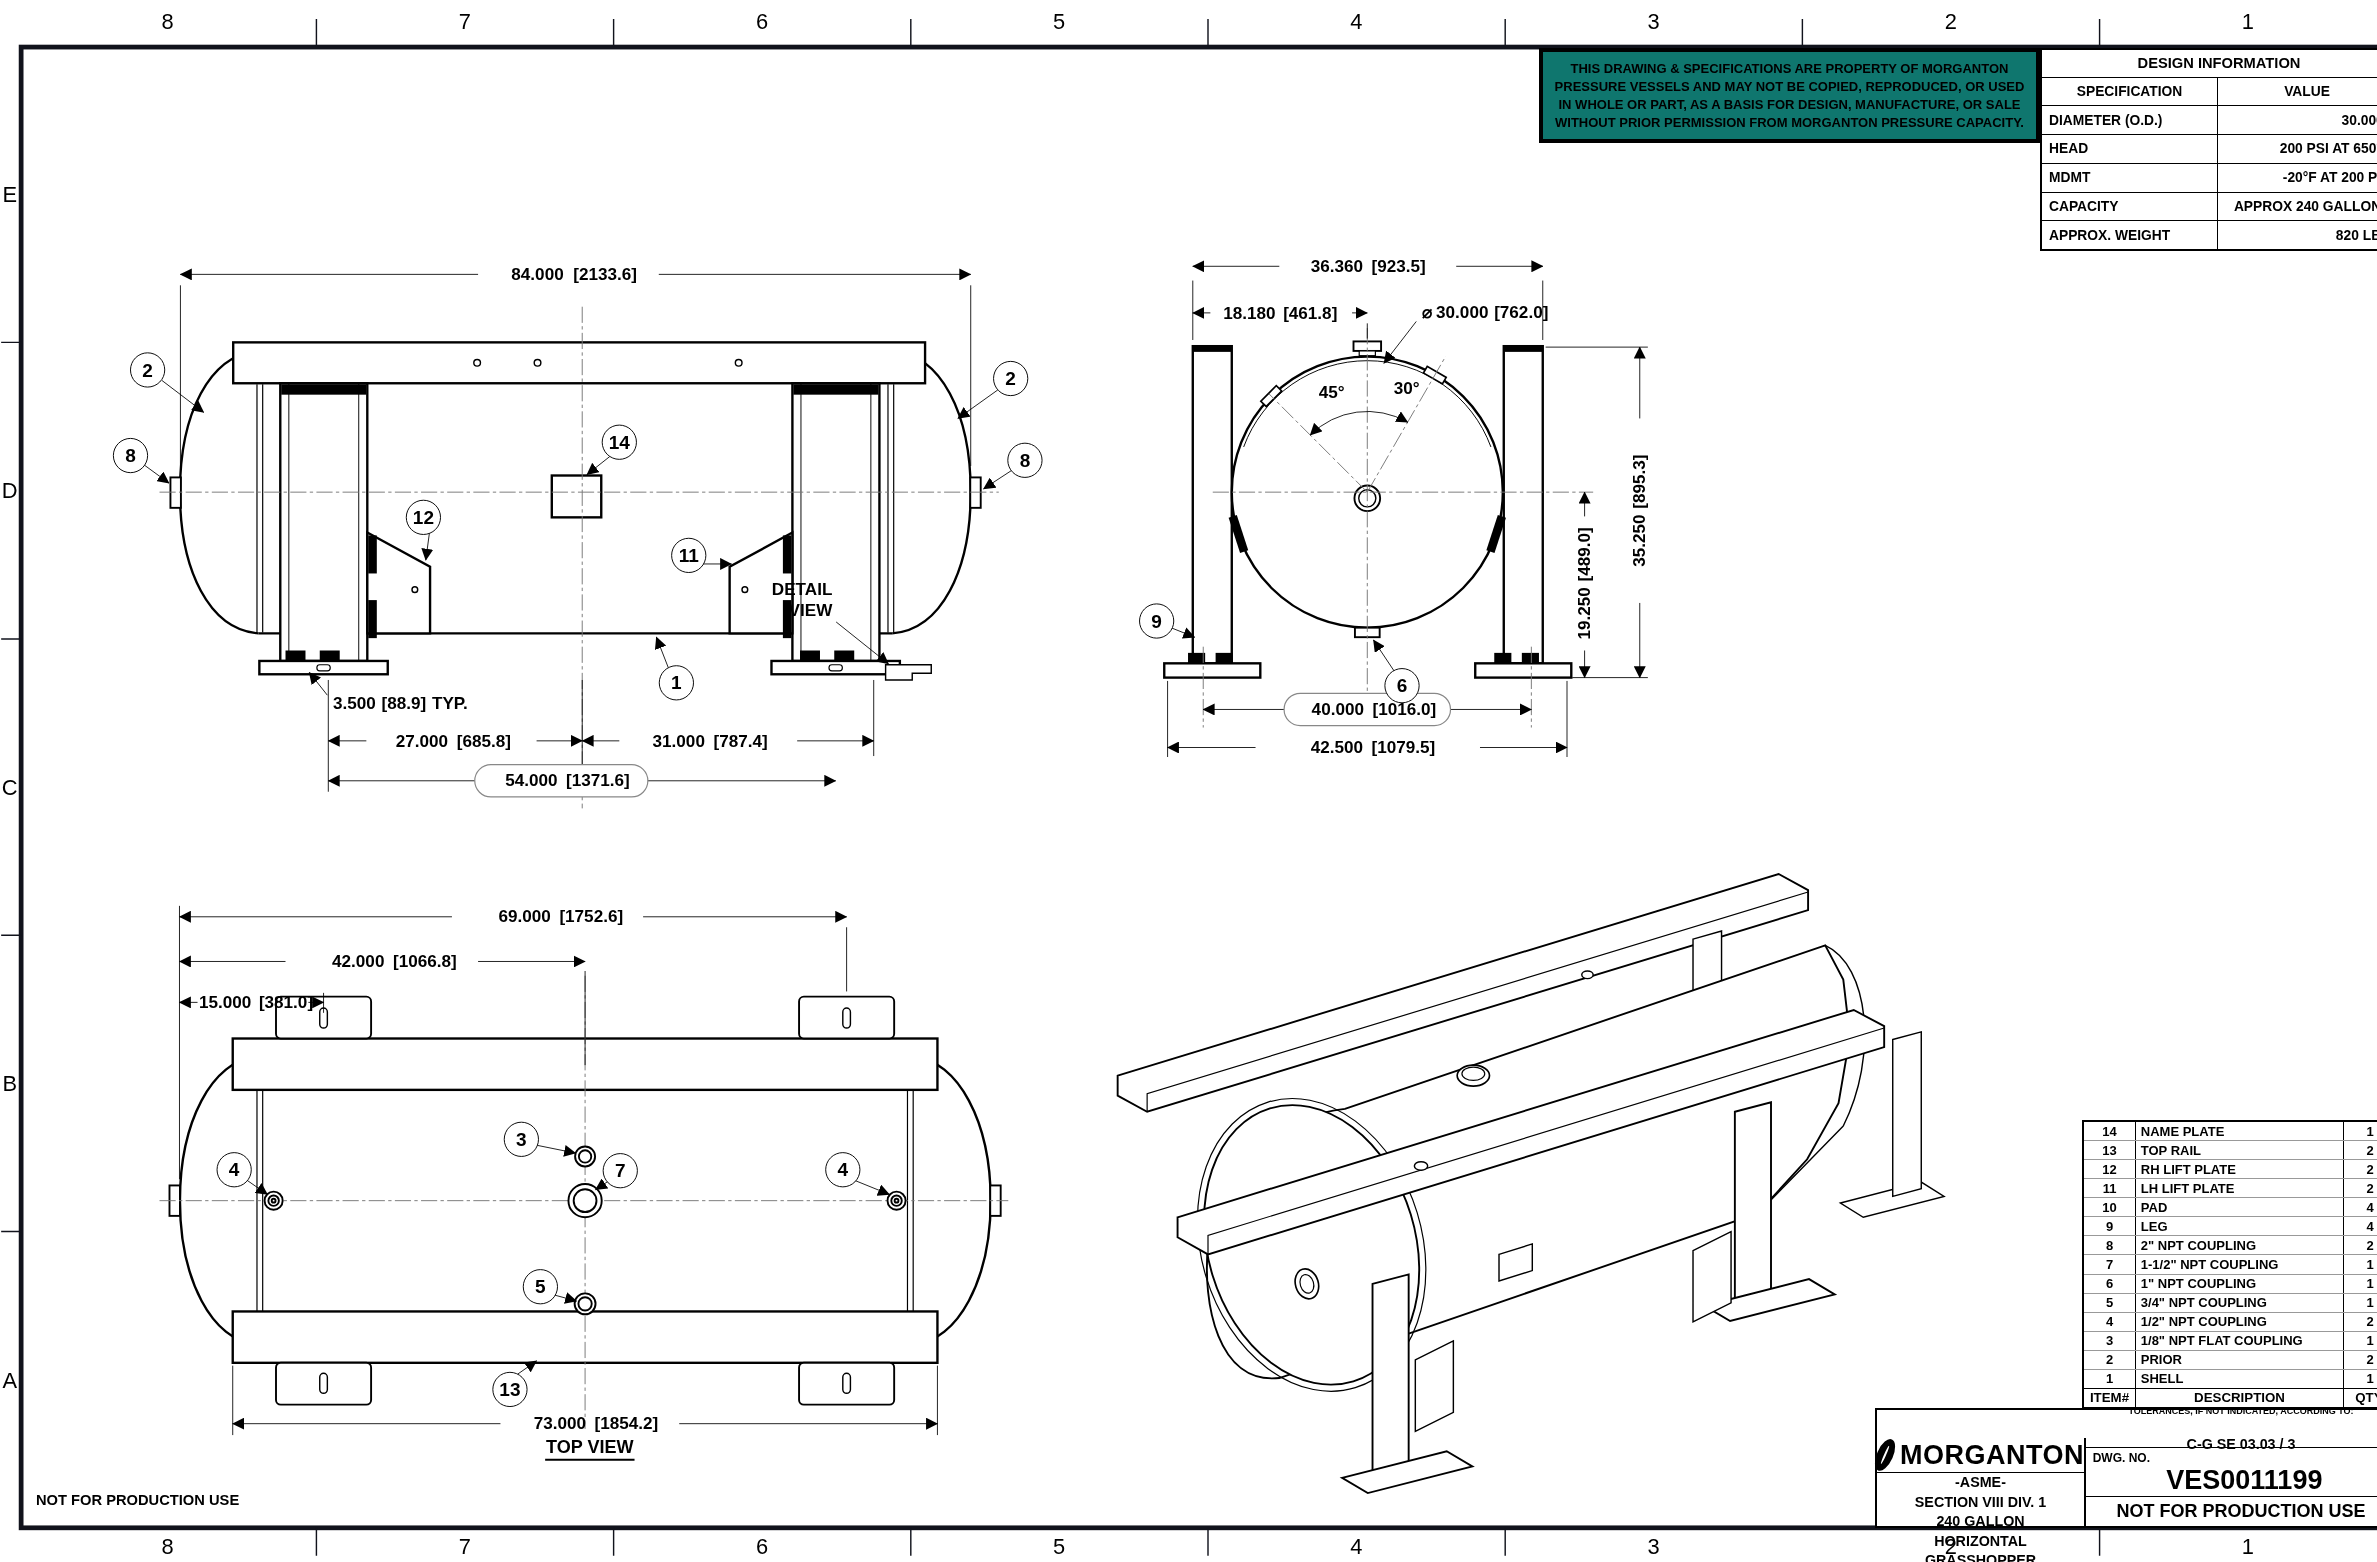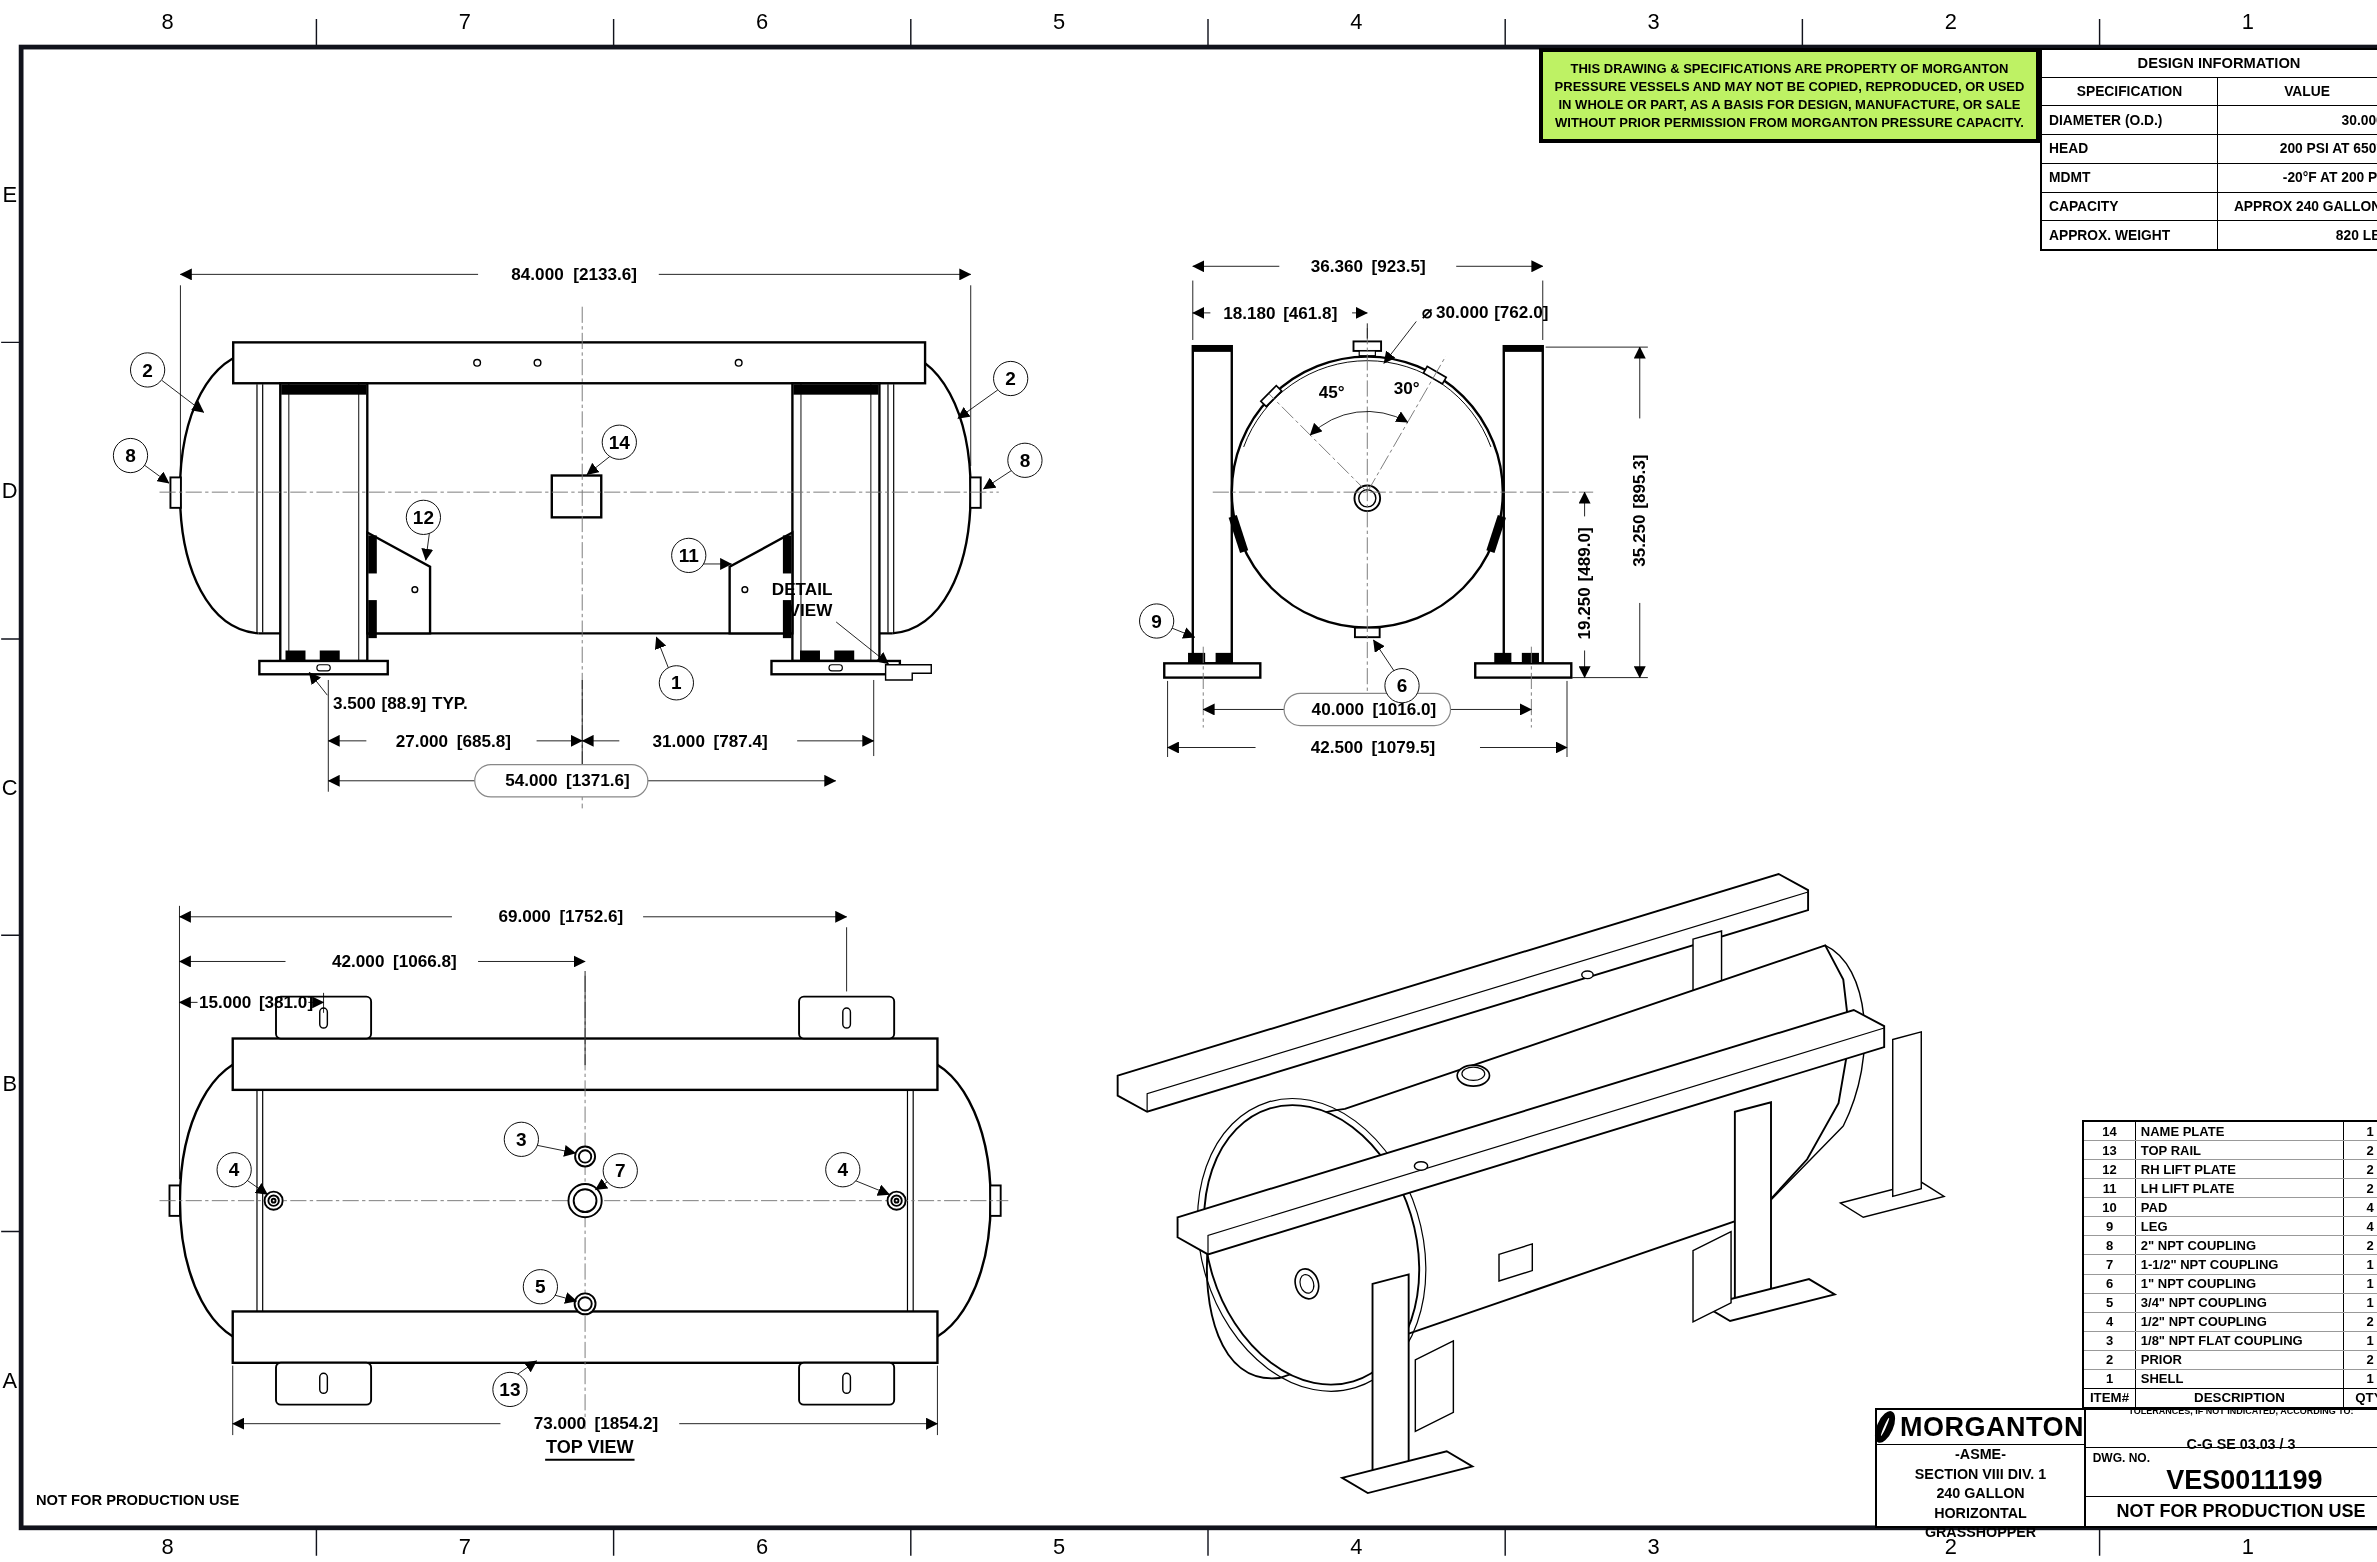--- a/index.html
+++ b/index.html
@@ -3,21 +3,21 @@
 <meta charset="utf-8">
 <style>
   * { margin:0; padding:0; box-sizing:border-box; }
   html,body { width:2416px; height:1563px; background:#fff; overflow:hidden;
               font-family:"Liberation Sans", sans-serif; color:#000; }
   .abs { position:absolute; }
 
   
   #disclaimer { left:1539px; top:48px; width:501px; height:95px;
     border:4.3px solid #000; display:flex; flex-direction:column; justify-content:center;
-    text-align:center; font-weight:bold; font-size:13px; line-height:18px; background:#bef264;}
+    text-align:center; font-weight:bold; font-size:13px; line-height:18px; background:#0f766e;}
 
   
   #design-info { left:2040px; top:48px; width:358px; height:203px; border:2.4px solid #000; background:#fff;
     display:flex; flex-direction:column; font-weight:bold; }
   #design-info .di-title { height:27.6px; border-bottom:1.9px solid #000; display:flex; align-items:center; justify-content:center; font-size:14.7px;}
   #design-info .di-row { flex:1; display:flex; border-bottom:1.4px solid #000; }
   #design-info .di-row:last-child { border-bottom:none; }
   #design-info .di-spec { width:176px; border-right:1.4px solid #000; display:flex; align-items:center; padding-left:7px; font-size:13.8px;}
   #design-info .di-val  { flex:1; display:flex; align-items:center; justify-content:flex-end; padding-right:5.7px; font-size:13.8px;}
   #design-info .di-head .di-spec, #design-info .di-head .di-val { justify-content:center; padding:0; font-size:13.8px;}
@@ -28,21 +28,21 @@
   #bom .bom-row { flex:1; display:flex; border-top:1px solid #999; }
   #bom .bom-row:first-child { border-top:none; }
   #bom .bom-row.bom-head { border-top:1.4px solid #000; font-size:13.3px;}
   #bom .c-item { width:52px; border-right:1.4px solid #000; display:flex; align-items:center; justify-content:center;}
   #bom .c-desc { flex:1; display:flex; align-items:center; padding-left:4.8px;}
   #bom .c-qty  { width:53px; border-left:1.4px solid #000; display:flex; align-items:center; justify-content:center;}
   #bom .bom-head .c-desc { justify-content:center; padding-left:0;}
 
   
   #title-block { left:1875px; top:1408px; width:523px; height:120px; border:2.9px solid #000; background:#fff; display:flex;}
-  #tb-left { width:209px; border-right:2.4px solid #000; display:flex; flex-direction:column;}
+  #tb-left { width:209px; border-right:2.4px solid #000; display:flex; flex-direction:column;margin-top:28px;}
   #tb-logo-row { height:38px; border-bottom:1.9px solid #000; display:flex; align-items:center; justify-content:center; gap:6.7px;}
   #tb-logo-icon { width:27.6px; height:34px; border:7.1px solid #000; border-radius:50%; transform:rotate(24deg);}
   #tb-brand { font-weight:bold; font-size:27px; letter-spacing:0.5px;}
   #tb-code { flex:1; display:flex; flex-direction:column; justify-content:center; text-align:center;
              font-weight:bold; font-size:14.3px; line-height:19.5px;}
   #tb-right { flex:1; display:flex; flex-direction:column;}
   #tb-tol { height:38px; border-bottom:1.9px solid #000; display:flex; flex-direction:column; align-items:center; justify-content:center;}
   #tb-tol .tol-label { font-size:9px; font-weight:bold;}
   #tb-tol .tol-value { font-size:14.3px; font-weight:bold; margin-top:20px;}
   #tb-dwg { height:49px; border-bottom:1.9px solid #000; padding:2.9px 0 0 6.7px;}

